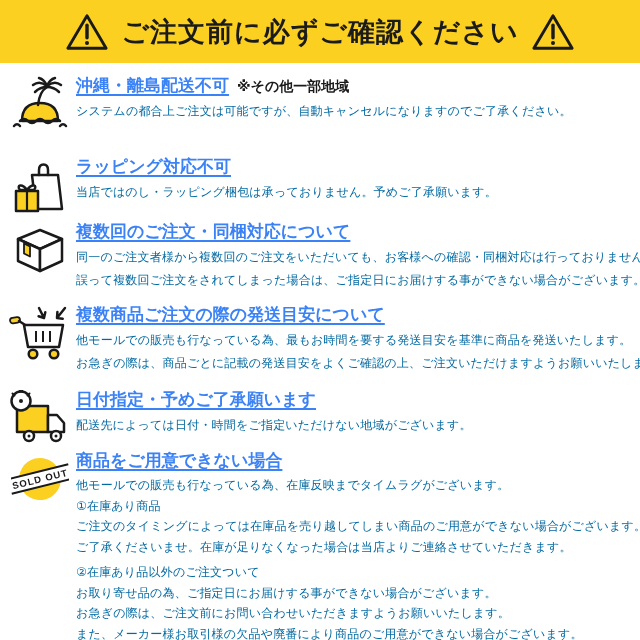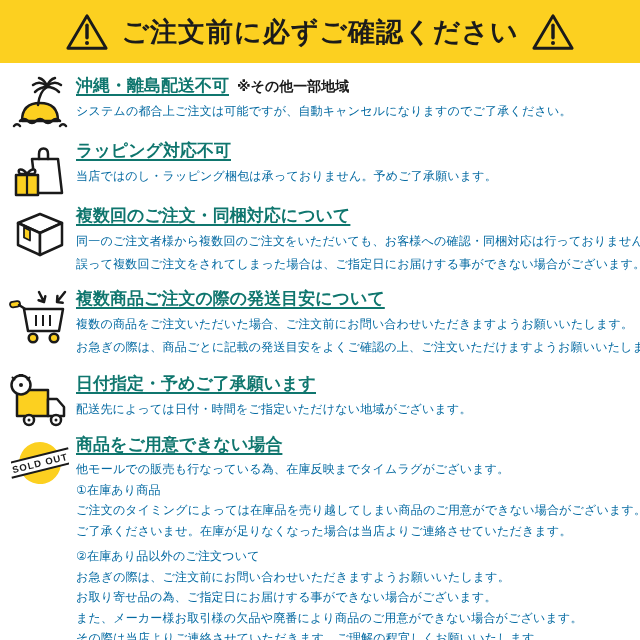--- a/index.html
+++ b/index.html
@@ -14,31 +14,31 @@
     justify-content:center;gap:12px;
   }
   .header-title{font-size:27px;font-weight:bold;letter-spacing:1px;color:#1b1b1b;}
   .warn-tri{width:44px;height:40px;display:block;}
   
   .section{display:flex;align-items:flex-start;padding-left:8px;}
   .icon-box{width:64px;flex:0 0 64px;display:flex;justify-content:center;padding-top:1px;}
   .icon-box svg{display:block;}
   .content{padding-left:4px;flex:1;min-width:0;}
   .sec-title{
-    font-size:17px;font-weight:bold;color:#0f766e;line-height:22px;
+    font-size:17px;font-weight:bold;color:#3b82f6;line-height:22px;
     text-decoration:underline;text-underline-offset:3px;text-decoration-thickness:1.5px;
     display:inline;white-space:nowrap;font-family:Liberation Serif, serif;
   }
   .sec-note{font-size:14px;font-weight:bold;text-decoration:none;margin-left:8px;white-space:nowrap;}
   .title-row{margin-bottom:3px;white-space:nowrap;}
   .body-line{
     font-size:12px;line-height:23px;color:#0369a1;white-space:nowrap;
     letter-spacing:0.2px;
   }
-  .mt12{margin-top:12px;} .mt10{margin-top:8px;} .mt6{margin-top:6px;}
+  .mt12{margin-top:12px;} .mt10{margin-top:24px;} .mt6{margin-top:6px;}
   .mt14{margin-top:14px;} .mt4{margin-top:4px;}
   .sec6 .body-line{line-height:20.5px;}
   .sec6 .part2{margin-top:5px;}
   .stroke{fill:none;stroke:#1a1a1a;stroke-width:2.5;stroke-linecap:round;stroke-linejoin:round;}
   .fillw{fill:#ffffff;stroke:#1a1a1a;stroke-width:2.5;stroke-linejoin:round;}
   .filly{fill:#fcd020;stroke:#1a1a1a;stroke-width:2.5;stroke-linejoin:round;}
 </style>
 </head>
 <body>
 
@@ -131,21 +131,21 @@
         <circle cx="24" cy="49" r="4.3" class="filly"></circle>
         <circle cx="45" cy="49" r="4.3" class="filly"></circle>
         <path d="M30 3 L35 13 M35 13 L29.6 11.2 M35 13 L36.3 7.2" class="stroke"></path>
         <path d="M56 3 L48 13 M48 13 L48.4 7.1 M48 13 L53.7 13.8" class="stroke"></path>
       </svg>
     </div>
     <div class="content">
       <div class="title-row">
         <span class="sec-title">複数商品ご注文の際の発送目安について</span>
       </div>
-      <div class="body-line">複数の商品をご注文いただいた場合、ご注文前にお問い合わせいただきますようお願いいたします。</div>
+      <div class="body-line">他モールでの販売も行なっている為、最もお時間を要する発送目安を基準に商品を発送いたします。</div>
       <div class="body-line">お急ぎの際は、商品ごとに記載の発送目安をよくご確認の上、ご注文いただけますようお願いいたします。</div>
     </div>
   </div>
 
   <div class="section mt14">
     <div class="icon-box">
       <svg width="64" height="56" viewBox="0 0 64 56">
         <rect x="9" y="16" width="31" height="26" class="filly"></rect>
         <path d="M40 25 L49 25 L56 33 L56 42 L40 42 Z" class="fillw"></path>
         <circle cx="13" cy="11" r="9.5" class="fillw"></circle>
@@ -180,20 +180,20 @@
     </div>
     <div class="content">
       <div class="title-row">
         <span class="sec-title">商品をご用意できない場合</span>
       </div>
       <div class="body-line">他モールでの販売も行なっている為、在庫反映までタイムラグがございます。</div>
       <div class="body-line">①在庫あり商品</div>
       <div class="body-line">ご注文のタイミングによっては在庫品を売り越してしまい商品のご用意ができない場合がございます。</div>
       <div class="body-line">ご了承くださいませ。在庫が足りなくなった場合は当店よりご連絡させていただきます。</div>
       <div class="body-line part2">②在庫あり品以外のご注文ついて</div>
+      <div class="body-line">お取り寄せ品の為、ご指定日にお届けする事ができない場合がございます。</div>
       <div class="body-line">お急ぎの際は、ご注文前にお問い合わせいただきますようお願いいたします。</div>
-      <div class="body-line">お取り寄せ品の為、ご指定日にお届けする事ができない場合がございます。</div>
       <div class="body-line">また、メーカー様お取引様の欠品や廃番により商品のご用意ができない場合がございます。</div>
       <div class="body-line">その際は当店よりご連絡させていただきます。ご理解の程宜しくお願いいたします。</div>
     </div>
   </div>
 
 </div>
 
 </body></html>

